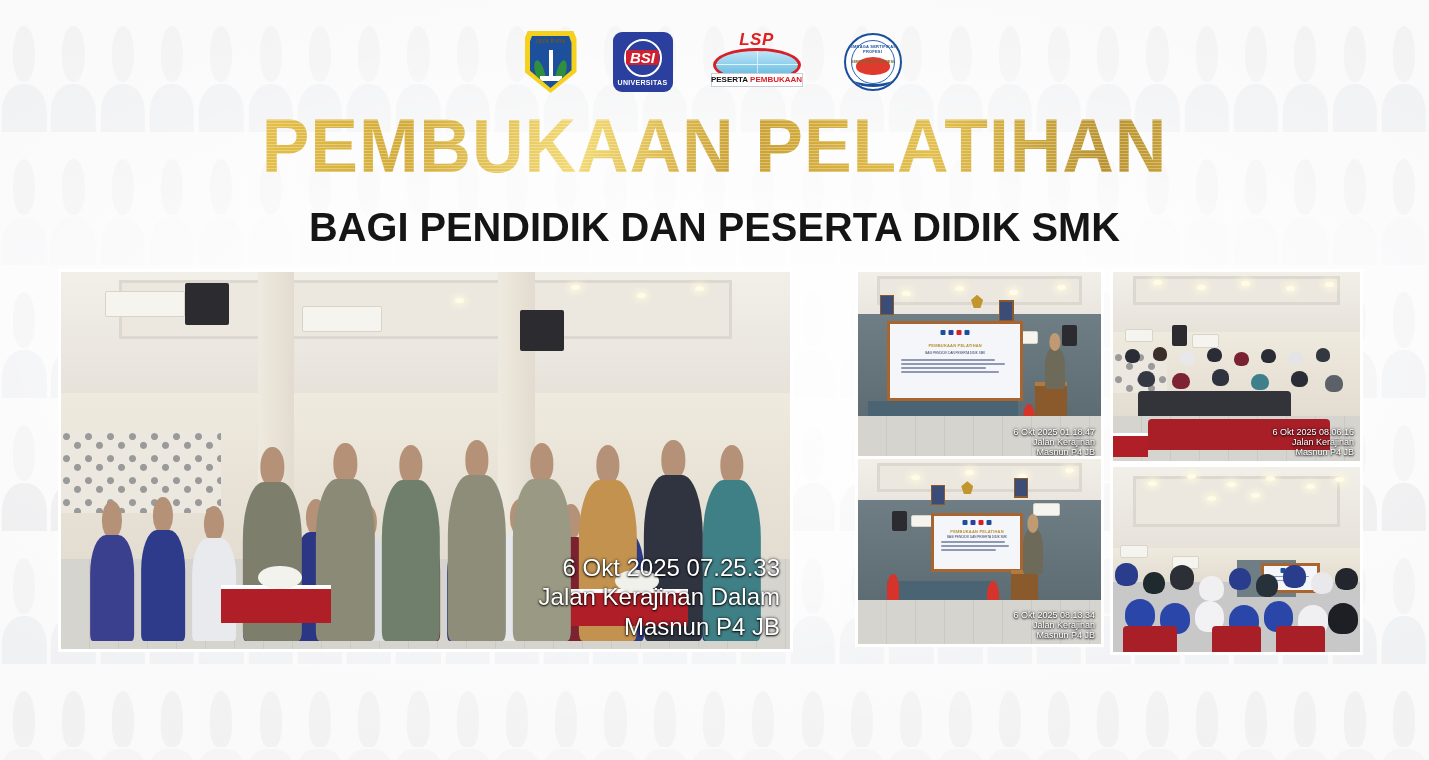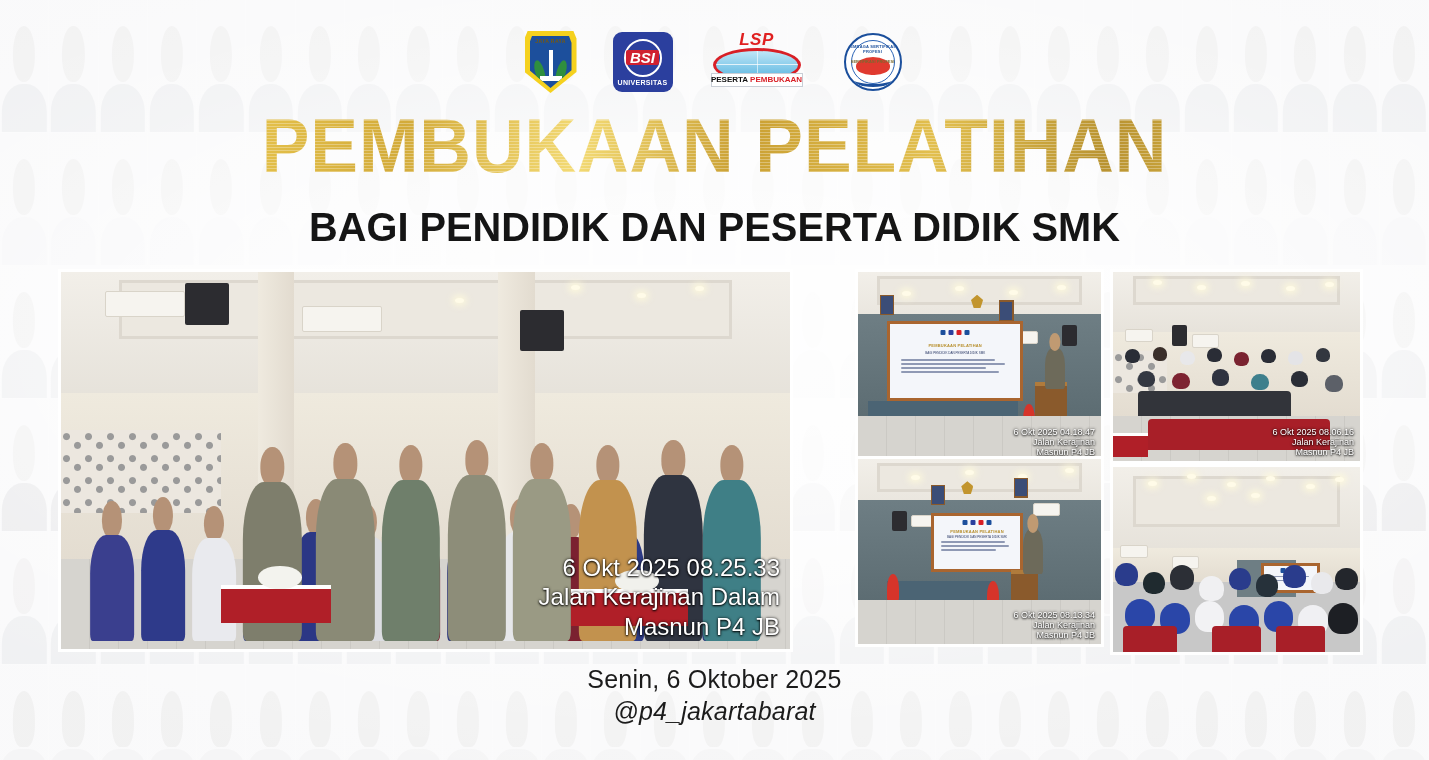--- a/index.html
+++ b/index.html
@@ -811,21 +811,21 @@
             </span>
         </div>
 
         <div style="position:absolute;left:22%;bottom:7%;width:15%;height:10%;background:#b01f28;border-top:4px solid #ffffff"></div>
         <div style="position:absolute;left:70%;bottom:6%;width:16%;height:10%;background:#b01f28;border-top:4px solid #ffffff"></div>
         <div style="position:absolute;left:27%;bottom:16%;width:6%;height:6%;background:#f3f3ee;border-radius:50%"></div>
         <div style="position:absolute;left:76%;bottom:15%;width:6%;height:6%;background:#f1f1ec;border-radius:50%"></div>
       </div>
 
       <div class="stamp">
-        <div>6 Okt 2025 08.25.33</div>
+        <div>6 Okt 2025 07.25.33</div>
         <div>Jalan Kerajinan Dalam</div>
         <div>Masnun P4 JB</div>
       </div>
     </div>
 
     <div class="photo" id="photo-2">
       <div class="scene">
         <div class="ceiling">
           <div class="ceiling-recess"></div>
           <span class="downlight" style="left:18%;top:30%"></span>
@@ -862,21 +862,21 @@
             </span>
           </div>
         </div>
         <div class="stage-platform"></div>
         <div class="podium"></div>
         <div class="speaker-person"></div>
         <div class="flower" style="left:68%"></div>
         <div class="tile-floor"></div>
       </div>
       <div class="stamp">
-        <div>6 Okt 2025 04.18.47</div>
+        <div>6 Okt 2025 01.18.47</div>
         <div>Jalan Kerajinan</div>
         <div>Masnun P4 JB</div>
       </div>
     </div>
 
     <div class="photo" id="photo-3">
       <div class="scene">
         <div class="ceiling">
           <div class="ceiling-recess"></div>
           <span class="downlight" style="left:16%;top:12%"></span>
@@ -1025,18 +1025,14 @@
         <div class="seat-row" style="left:66%;bottom:0;width:20%;height:14%"></div>
       </div>
       <div class="stamp">
         <div></div>
         <div></div>
         <div></div>
       </div>
     </div>
   </div>
 
-  <div id="footer">
-    <div id="footer-date">Senin, 6 Oktober 2025</div>
-    <div id="footer-handle">@p4_jakartabarat</div>
-  </div>
 
 </div>
 
 </body></html>

